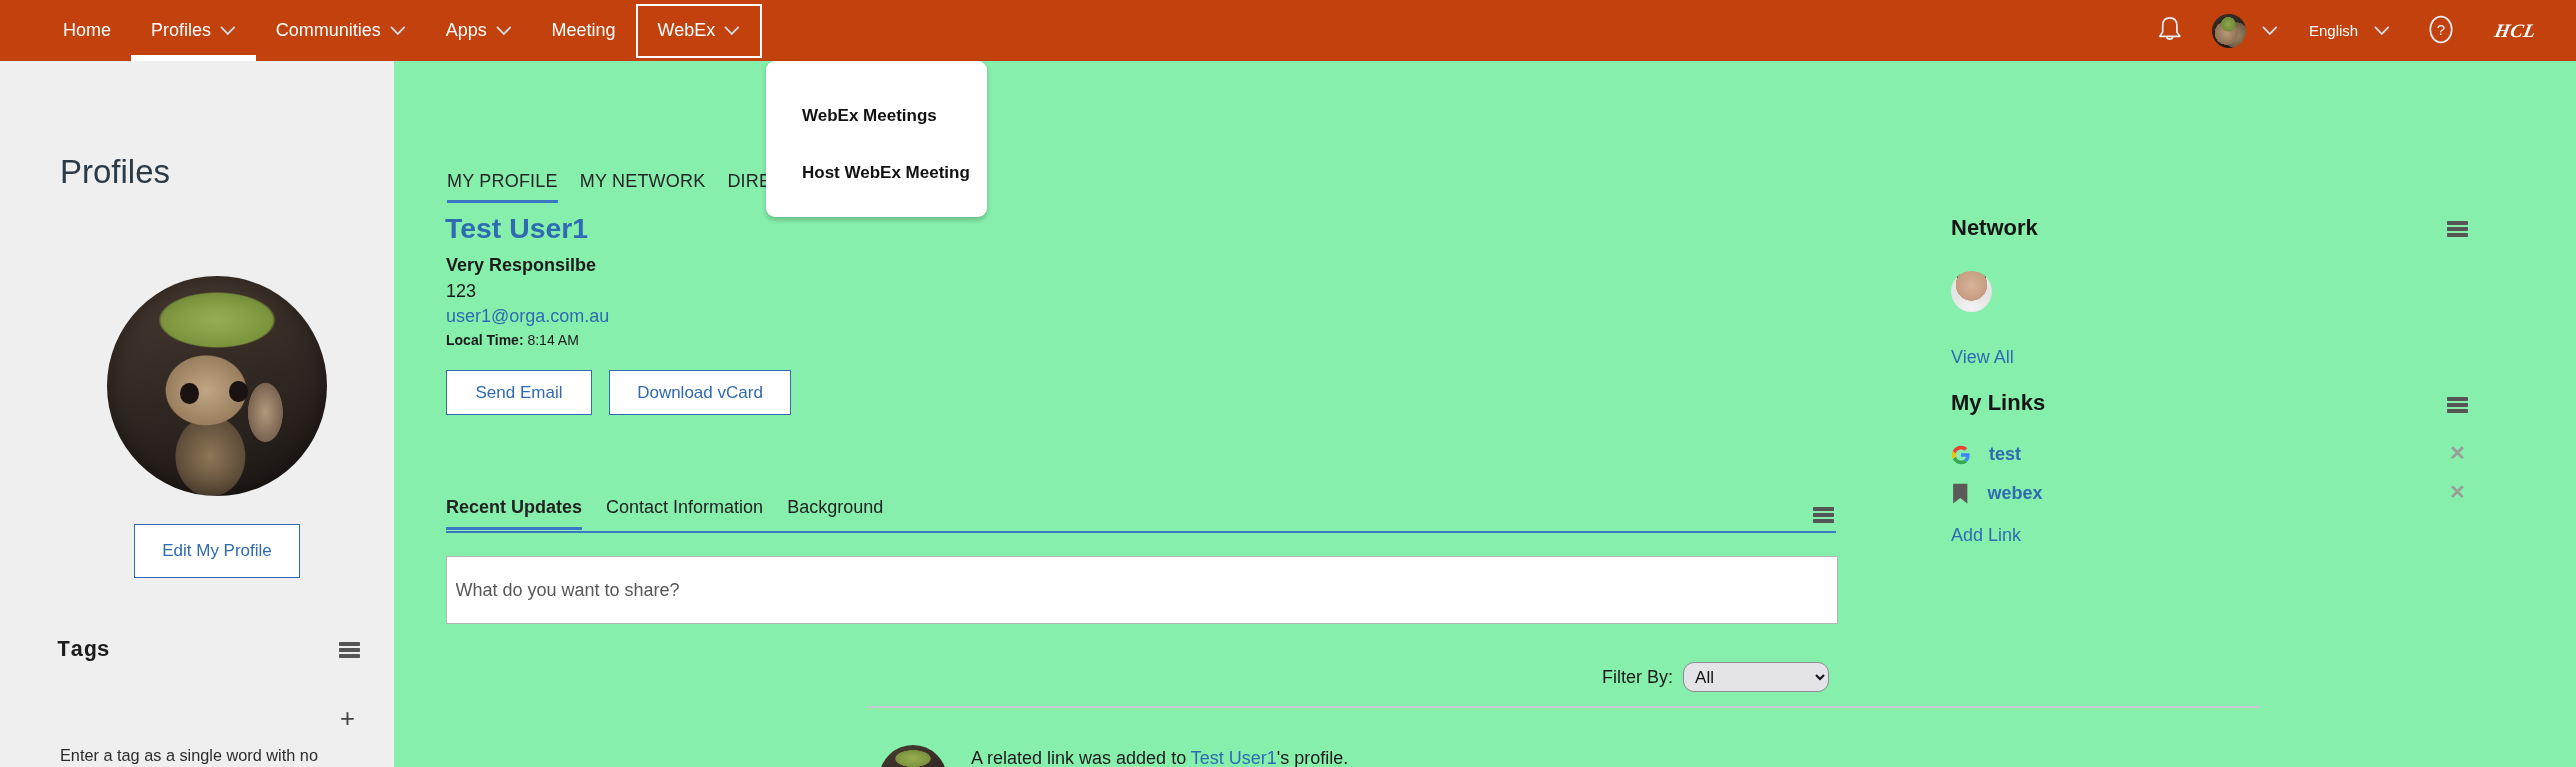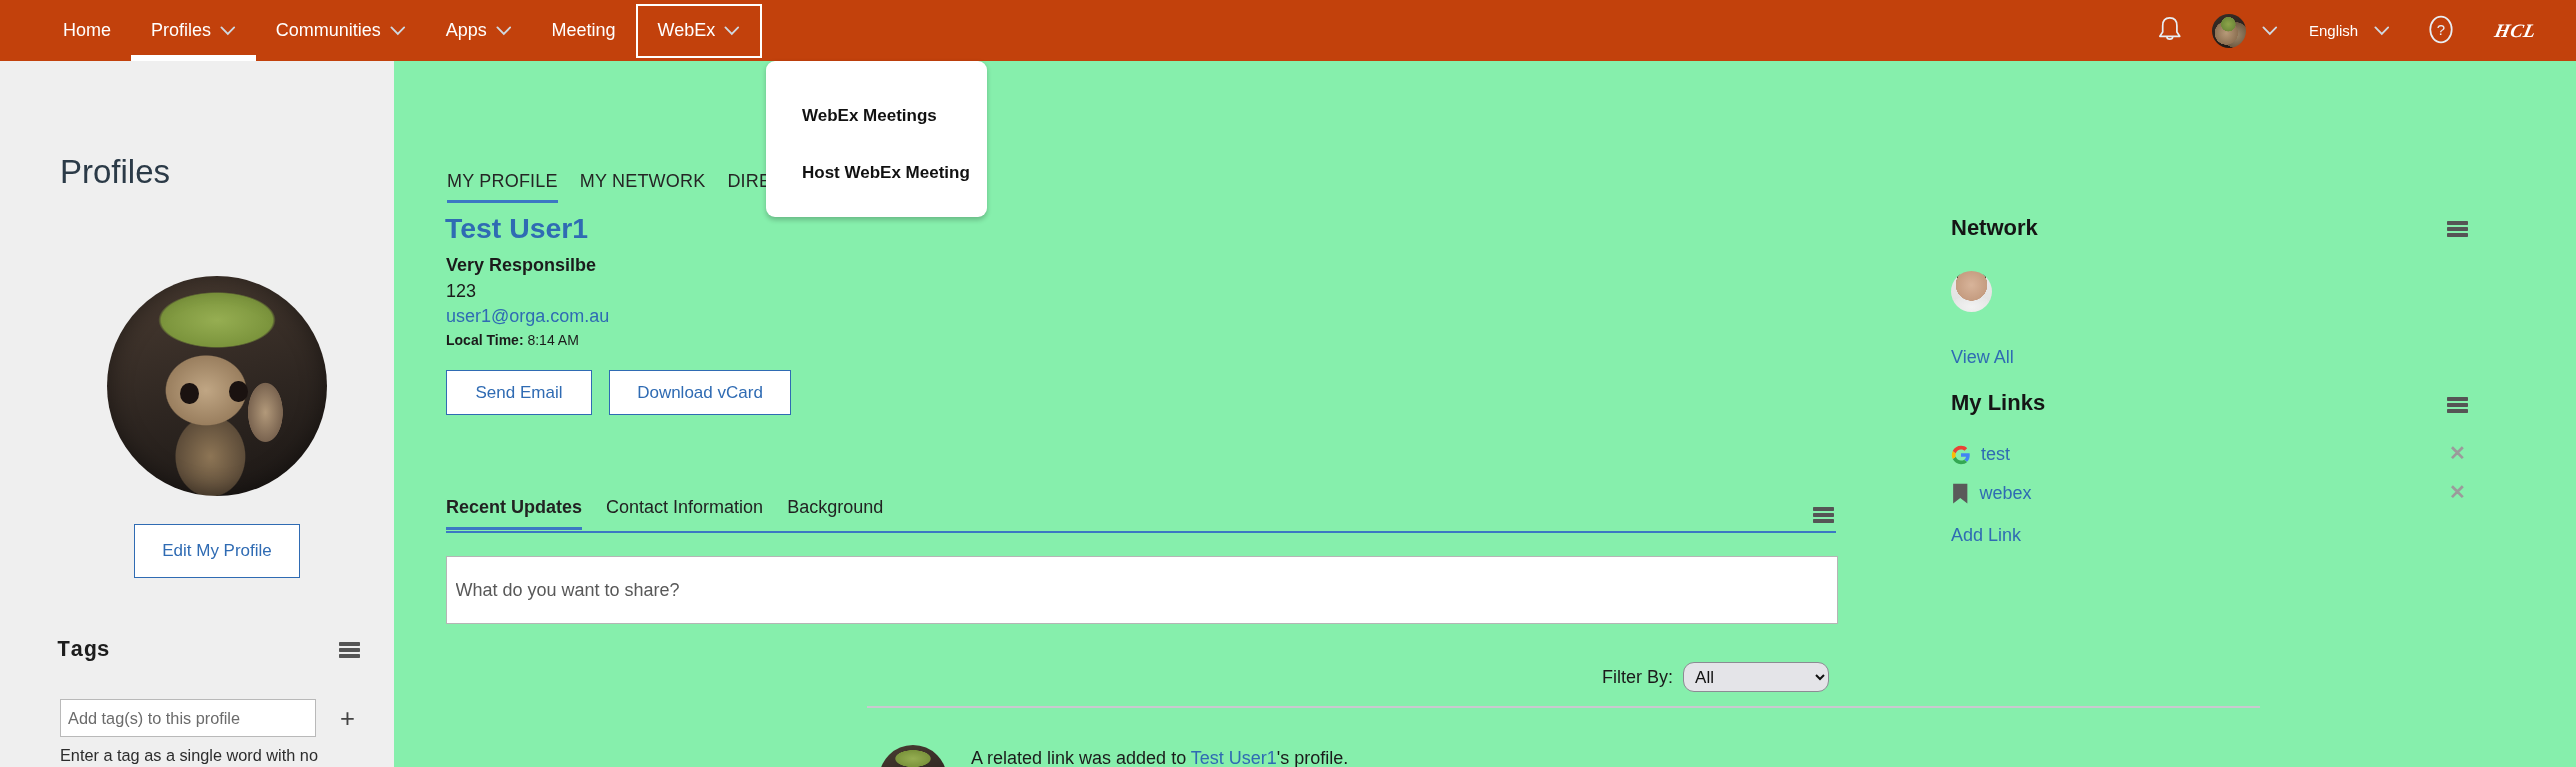--- a/index.html
+++ b/index.html
@@ -244,21 +244,21 @@
       radial-gradient(circle at 50% 25%, #3a2b22 0%, #2c2018 40%, transparent 41%),
       radial-gradient(ellipse 70% 40% at 50% 88%, #f2f2f2 0%, #e6e6e6 70%, transparent 72%),
       linear-gradient(180deg,#eaeaea 0%, #e0e0e0 100%);
     background-color:#e8e8e8;
     cursor: pointer;
   }
   .view-all { position: absolute; left: 1951px; top: 347px; font-size: 18px; color: #2f6bb3; cursor: pointer; }
   .links-h { left: 1951px; top: 390px; }
   .links-burger { left: 2447px; top: 397px; }
 
-  .link-row { position: absolute; left: 1951px; display: flex; align-items: center; gap: 10px; }
+  .link-row { position: absolute; left: 1951px; display: flex; align-items: center; gap: 18px; font-weight: bold; }
   .link-row span.lbl { font-size: 18px; color: #2f6bb3; cursor: pointer; }
   .lr1 { top: 444px; }
   .lr2 { top: 483px; }
   .link-x { position: absolute; left: 2449px; font-size: 20px; color: #9b9b9b; cursor: pointer; font-weight: bold; }
   .lx1 { top: 441px; }
   .lx2 { top: 480px; }
   .add-link { position: absolute; left: 1951px; top: 525px; font-size: 18px; color: #2f6bb3; cursor: pointer; }
 
   .g-icon { width: 20px; height: 20px; flex: 0 0 auto; }
   .bm-icon { width: 18.5px; height: 21.3px; flex: 0 0 auto; }
@@ -369,21 +369,20 @@
   <button class="btn-outline edit-profile">Edit My Profile</button>
 
   <div class="tags-h">Tags</div>
   <div class="tags-burger">
     <span class="burger">
         <i></i>
         <i></i>
         <i></i>
       </span>
   </div>
-  <input class="tag-input" placeholder="Add tag(s) to this profile" style="">
   <div class="tag-plus">
     <span>+</span>
   </div>
   <div class="tag-hint">Enter a tag as a single word with no spaces. Examples: human-resources, hiring_manager, payroll.</div>
 </div>
 
 <div class="main">
 
   <div class="toptabs">
     <div class="toptab active">MY PROFILE</div>

